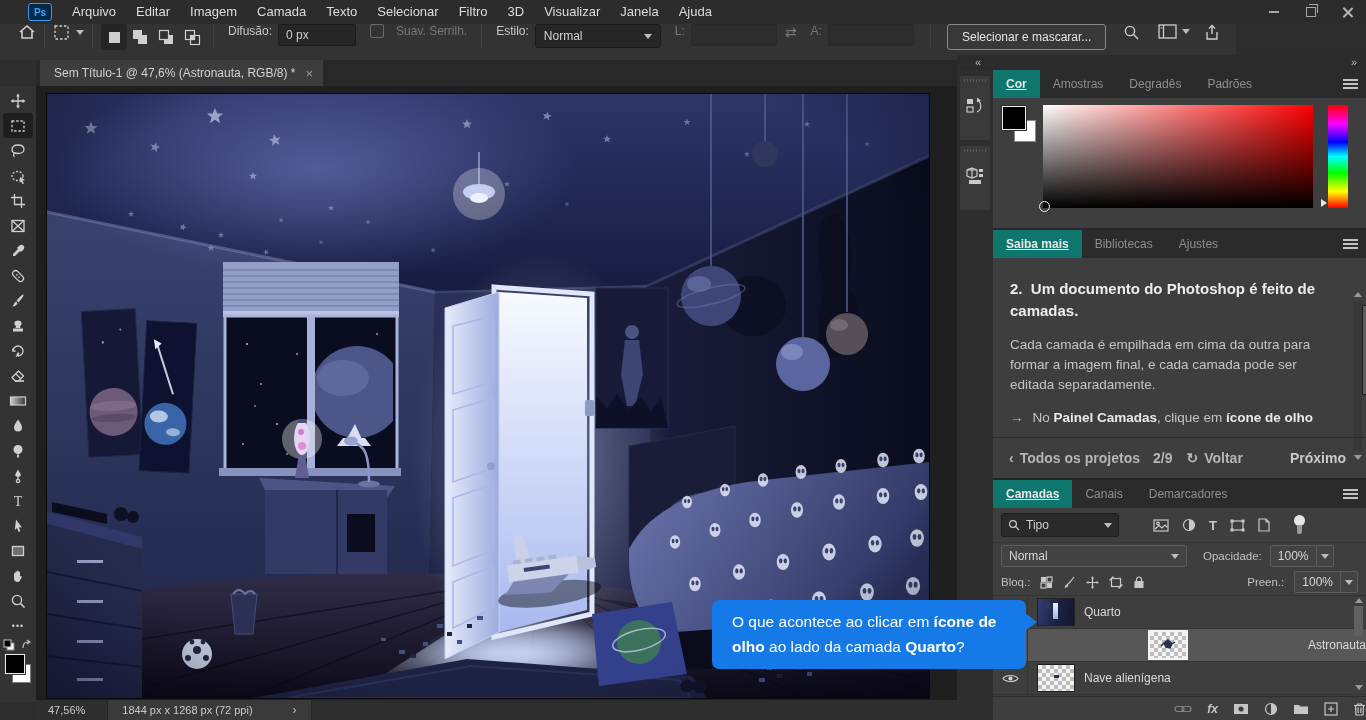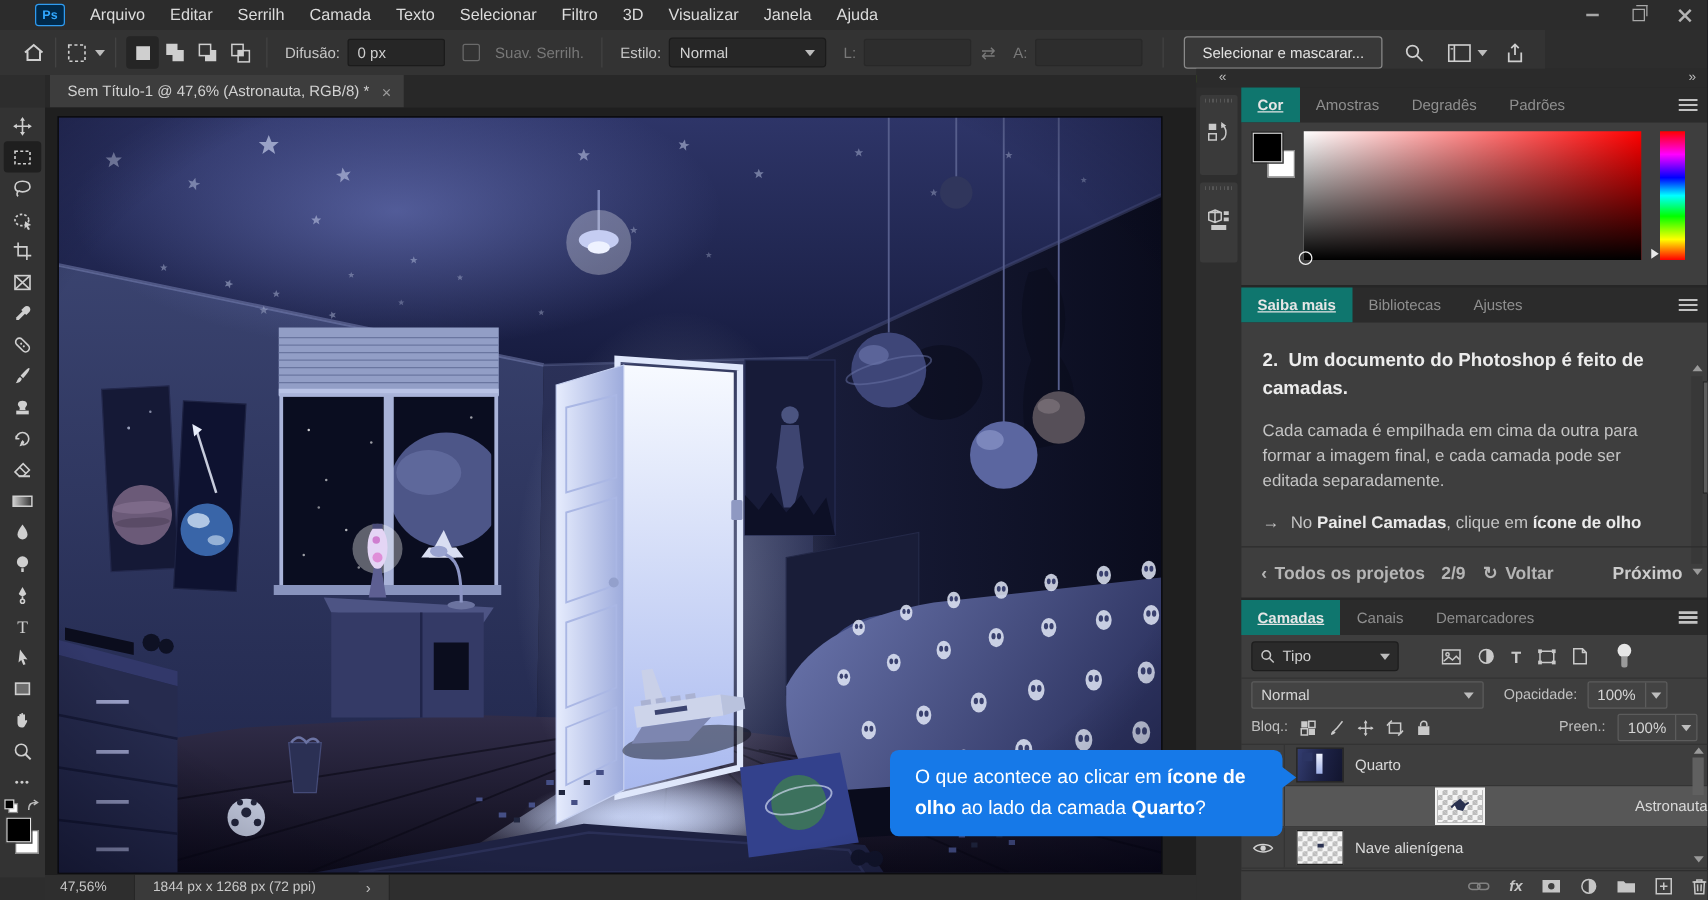--- a/index.html
+++ b/index.html
@@ -18,21 +18,21 @@
   .win-btn{width:37px;height:24px;display:flex;align-items:center;justify-content:center;}
   .glyph-min{width:10px;height:2px;background:#a8a8a8;}
   .glyph-restore{width:8px;height:8px;border:1.5px solid #a8a8a8;position:relative;}
   .glyph-restore::before{content:"";position:absolute;left:2px;top:-4px;width:8px;height:8px;
         border:1.5px solid #a8a8a8;border-bottom:none;border-left:none;}
   .glyph-close{position:relative;width:11px;height:11px;}
   .glyph-close::before,.glyph-close::after{content:"";position:absolute;left:5px;top:-1px;width:1.8px;height:13px;background:#b4b4b4;}
   .glyph-close::before{transform:rotate(45deg);} .glyph-close::after{transform:rotate(-45deg);}
 
   
-  .optbar{left:0;top:24px;width:1236px;height:36px;background:#333333;border-bottom:6px solid #4d7c0f;display:flex;align-items:center;}
+  .optbar{left:0;top:24px;width:1236px;height:36px;background:#333333;border-bottom:6px solid #4d7c0f;display:flex;align-items:flex-start;}
   .vsep{width:1px;height:24px;background:#434343;margin:0 8px;}
   .opt-label{font-size:12px;color:#c7c7c7;margin:0 6px;}
   .opt-label.dim{color:#787878;}
   .field{background:#262626;border:1px solid #1b1b1b;border-radius:2px;color:#cfcfcf;height:20px;
          font-size:12px;display:flex;align-items:center;padding:0 7px;}
   .field.disabled{color:#6c6c6c;background:#2d2d2d;border-color:#282828;}
   .select{background:#262626;border:1px solid #1b1b1b;border-radius:3px;height:22px;display:flex;
           align-items:center;font-size:12px;color:#d2d2d2;padding:0 8px;gap:26px;}
   .chev{width:0;height:0;border-left:4px solid transparent;border-right:4px solid transparent;border-top:5px solid #bdbdbd;}
   .checkbox{width:12px;height:12px;border:1px solid #6a6a6a;border-radius:2px;background:transparent;margin-right:6px;}
@@ -164,21 +164,21 @@
 </style>
 </head>
 <body>
 
 <div id="root">
 
   <div class="abs menubar">
     <div class="ps-logo">Ps</div>
     <div class="menu-item">Arquivo</div>
     <div class="menu-item">Editar</div>
-    <div class="menu-item">Serrilh</div>
+    <div class="menu-item">Imagem</div>
     <div class="menu-item">Camada</div>
     <div class="menu-item">Texto</div>
     <div class="menu-item">Selecionar</div>
     <div class="menu-item">Filtro</div>
     <div class="menu-item">3D</div>
     <div class="menu-item">Visualizar</div>
     <div class="menu-item">Janela</div>
     <div class="menu-item">Ajuda</div>
     <div class="win-ctrls">
       <div class="win-btn">

